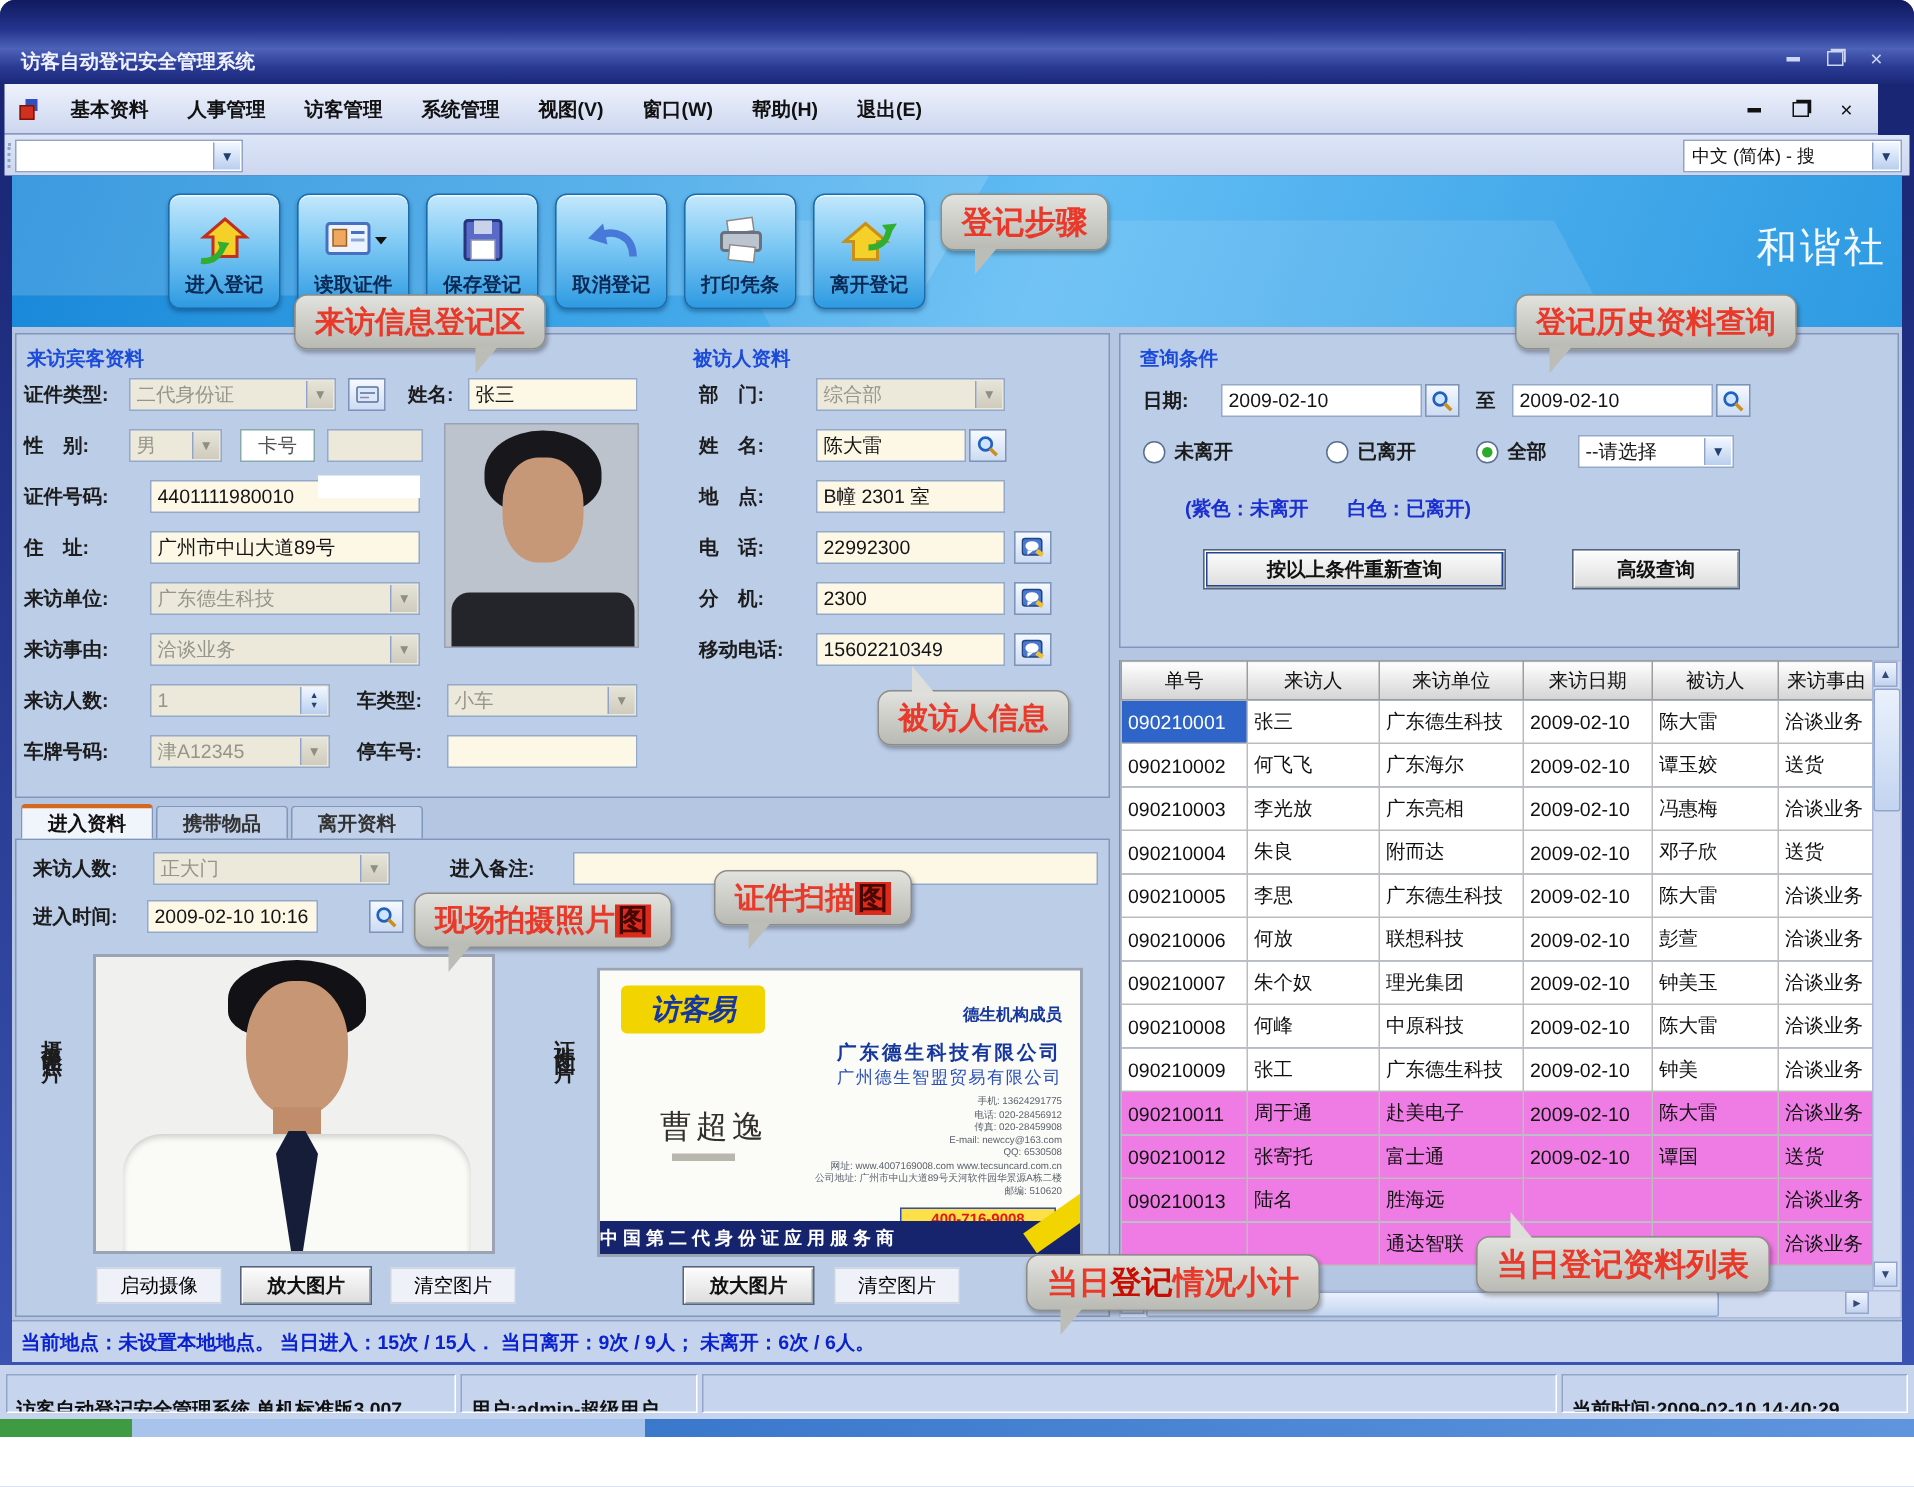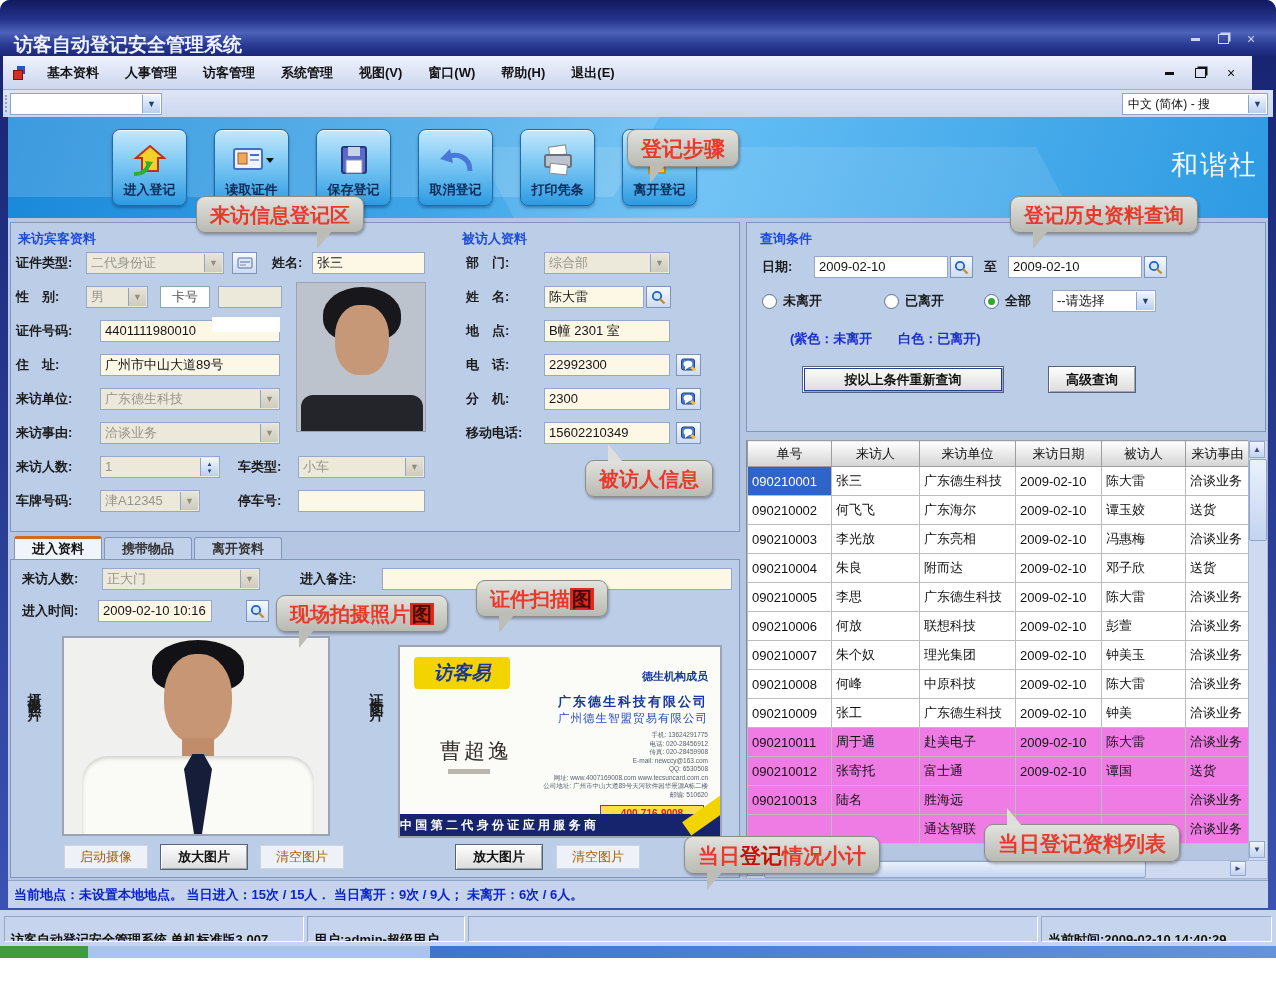--- a/index.html
+++ b/index.html
@@ -4,21 +4,21 @@
 <style>
   html,body{margin:0;padding:0}
   body{width:1276px;height:991px;position:relative;overflow:hidden;background:#fff;
        font-family:"Liberation Sans","DejaVu Sans",sans-serif;-webkit-font-smoothing:antialiased}
   .abs{position:absolute;box-sizing:border-box}
 
   
   .win{left:0;top:0;width:1276px;height:958px;background:linear-gradient(#16226f,#3c55b5);border-radius:10px 10px 0 0}
   .titlebar{left:0;top:0;width:1276px;height:56px;border-radius:10px 10px 0 0;
     background:linear-gradient(180deg,#101a5e 0%,#25348e 35%,#4d62b8 58%,#2a3a93 80%,#1a2878 100%)}
-  .title-text{left:14px;top:32px;color:#eef1ff;font-size:19px;font-weight:bold}
+  .title-text{left:14px;top:32px;color:#eef1ff;font-size:13px;font-weight:bold}
   .winbtn{width:22px;height:18px;display:flex;align-items:center;justify-content:center;color:#cdd6f5;font-size:14px;cursor:default}
   .mini-bar{width:9px;height:3px;background:#cdd6f5}
   .mini-rest{width:9px;height:8px;border:1.5px solid #cdd6f5;box-shadow:2px -2px 0 -0.5px #cdd6f5}
   .mini-bar.dark{background:#111}
   .mini-rest.dark{border-color:#111;box-shadow:2px -2px 0 -0.5px #111}
 
   .menubar{left:3px;top:56px;width:1249px;height:34px;background:linear-gradient(#eef2fd,#ccd6ee);border-bottom:1px solid #9fb0d4;display:flex;align-items:center}
   .menu-item{font-size:13px;font-weight:600;color:#111;padding:0 13px;height:100%;display:flex;align-items:center}
   .appico{width:13px;height:13px;position:relative;margin:0 8px 0 10px}
   .appico i{position:absolute;display:block}
@@ -27,21 +27,21 @@
 
   .combo{height:22px;background:#fff;border:1px solid #8fa4c8;font-size:12px;line-height:20px;padding:0 20px 0 5px;color:#111;white-space:nowrap;overflow:hidden}
   .dd{position:absolute;right:1px;top:1px;bottom:1px;width:17px;background:linear-gradient(#f2f7ff,#b9cfee);border-left:1px solid #8fa4c8;
       display:flex;align-items:center;justify-content:center;font-size:9px;color:#23406e}
   .dd.dis{background:linear-gradient(#e6e3d8,#cfccbe);color:#8f8f80}
 
   
   .bluehead{left:8px;top:117px;width:1260px;height:101px;background:linear-gradient(110deg,#1787d8 0%,#3fa6e8 35%,#63bdf4 55%,#2d9ae2 100%);overflow:hidden}
   .bluehead .sheen{position:absolute;left:-60px;top:-40px;width:700px;height:120px;background:rgba(255,255,255,.16);transform:skewX(-30deg)}
   .brand{position:absolute;right:10px;top:30px;color:#f4f9ff;font-size:27px;letter-spacing:2px}
-  .toolbtns{position:absolute;left:104px;top:12px;display:flex;gap:27px}
+  .toolbtns{position:absolute;left:104px;top:12px;display:flex;gap:11px}
   .toolbtn{width:75px;height:77px;border-radius:8px;border:1px solid #1a6cab;cursor:pointer;
     background:linear-gradient(180deg,#c4e8fc 0%,#7cc8f4 45%,#2e9ae1 100%);
     box-shadow:inset 0 1px 0 rgba(255,255,255,.8),0 2px 3px rgba(0,30,70,.35);
     display:flex;flex-direction:column;align-items:center;justify-content:flex-end;padding-bottom:6px;box-sizing:border-box}
   .toolbtn .ic{height:42px;display:flex;align-items:center;justify-content:center}
   .toolbtn .tl{font-size:13px;font-weight:bold;color:#0a2a55}
 
   
   .content{left:8px;top:218px;width:1260px;height:690px;background:#b5c6e3}
   .panel{border:1px solid #8096ba}
@@ -50,21 +50,21 @@
   .field{position:absolute;height:22px;box-sizing:border-box;border:1px solid #94a8c9;background:#fdf8e6;font-size:13px;line-height:20px;padding:0 4px;color:#141414;overflow:hidden;white-space:nowrap}
   .field.white{background:#fff}
   .field.dis{background:#ece9db;color:#95958a}
   .iconbtn{position:absolute;height:22px;width:25px;box-sizing:border-box;border:1px solid #7e93b8;cursor:pointer;
     background:linear-gradient(#f6faff,#cddbf2);display:flex;align-items:center;justify-content:center}
   .redact{position:absolute;background:#fff}
 
   .btn3d{position:absolute;box-sizing:border-box;font-size:13px;font-weight:bold;color:#111;text-align:center;cursor:pointer;
     background:linear-gradient(#fdfdfd,#dcdcdc);border:1px solid #58627a;
     box-shadow:inset 1px 1px 0 #fff,inset -1px -1px 0 #9aa;display:flex;align-items:center;justify-content:center}
-  .btnflat{position:absolute;box-sizing:border-box;font-size:13px;color:#a16207;text-align:center;cursor:pointer;
+  .btnflat{position:absolute;box-sizing:border-box;font-size:13px;color:#000000;text-align:center;cursor:pointer;
     background:#eef1f8;border:1px solid #cdd4e2;display:flex;align-items:center;justify-content:center}
 
   
   .radio{position:absolute;display:flex;align-items:center;gap:6px;font-size:13px;font-weight:bold;color:#1c1c1c;cursor:pointer}
   .rdot{width:13px;height:13px;border-radius:50%;background:#fff;border:1px solid #5a708e;position:relative}
   .rdot.on::after{content:"";position:absolute;left:3px;top:3px;width:7px;height:7px;border-radius:50%;background:#2bab2b}
 
   
   .tblwrap{position:absolute;left:746px;top:440px;width:502px;height:420px;overflow:hidden;border-left:1px solid #808ca0}
   table.vt{border-collapse:collapse;table-layout:fixed;width:502px;font-size:13px}
@@ -288,21 +288,21 @@
   <span>1</span>
   <span class="dd" style="font-size:7px;line-height:1;flex-direction:column">▴<br>▾</span>
 </div>
 <span class="lbl" style="left:238px;top:456px">车类型:</span>
 <div class="field dis" style="left:298px;top:456px;width:127px;padding-right:20px">
   <span>小车</span>
   <span class="dd dis">▼</span>
 </div>
 
 <span class="lbl" style="left:16px;top:490px">车牌号码:</span>
-<div class="field dis" style="left:100px;top:490px;width:100px;padding-right:20px">
+<div class="field dis" style="left:100px;top:490px;width:120px;padding-right:20px">
   <span>津A12345</span>
   <span class="dd dis">▼</span>
 </div>
 <span class="lbl" style="left:238px;top:490px">停车号:</span>
 <div class="field" style="left:298px;top:490px;width:127px"><span></span></div>
 
 <div class="abs" style="left:296px;top:282px;width:130px;height:150px;background:#bdc3cd;border:1px solid #98a2b2;overflow:hidden">
   <div class="abs" style="left:26px;top:4px;width:78px;height:56px;background:#17171c;border-radius:50% 50% 42% 42%"></div>
   <div class="abs pix" style="left:38px;top:22px;width:54px;height:70px;background:#c69878;border-radius:44%"></div>
   <div class="abs" style="left:4px;top:112px;width:122px;height:38px;background:#24242b;border-radius:12px 12px 0 0"></div>
@@ -389,21 +389,21 @@
 <div class="field white" style="left:1052px;top:290px;width:104px;padding-right:20px">
   <span>--请选择</span>
   <span class="dd">▼</span>
 </div>
 
 <span class="lbl" style="left:790px;top:328px;color:#1a2fd0">(紫色：未离开　　白色：已离开)</span>
 
 <div class="btn3d" style="left:802px;top:366px;width:202px;height:27px;outline:1px solid #22448e;outline-offset:-3px">
     <span>按以上条件重新查询</span>
   </div>
-<div class="btn3d" style="left:1048px;top:366px;width:88px;height:27px">
+<div class="btn3d" style="left:1048px;top:366px;width:112px;height:27px">
     <span>高级查询</span>
   </div>
 
 <div class="tblwrap">
   <table class="vt">
     <colgroup>
         <col style="width:84px">
         <col style="width:88px">
         <col style="width:96px">
         <col style="width:86px">

